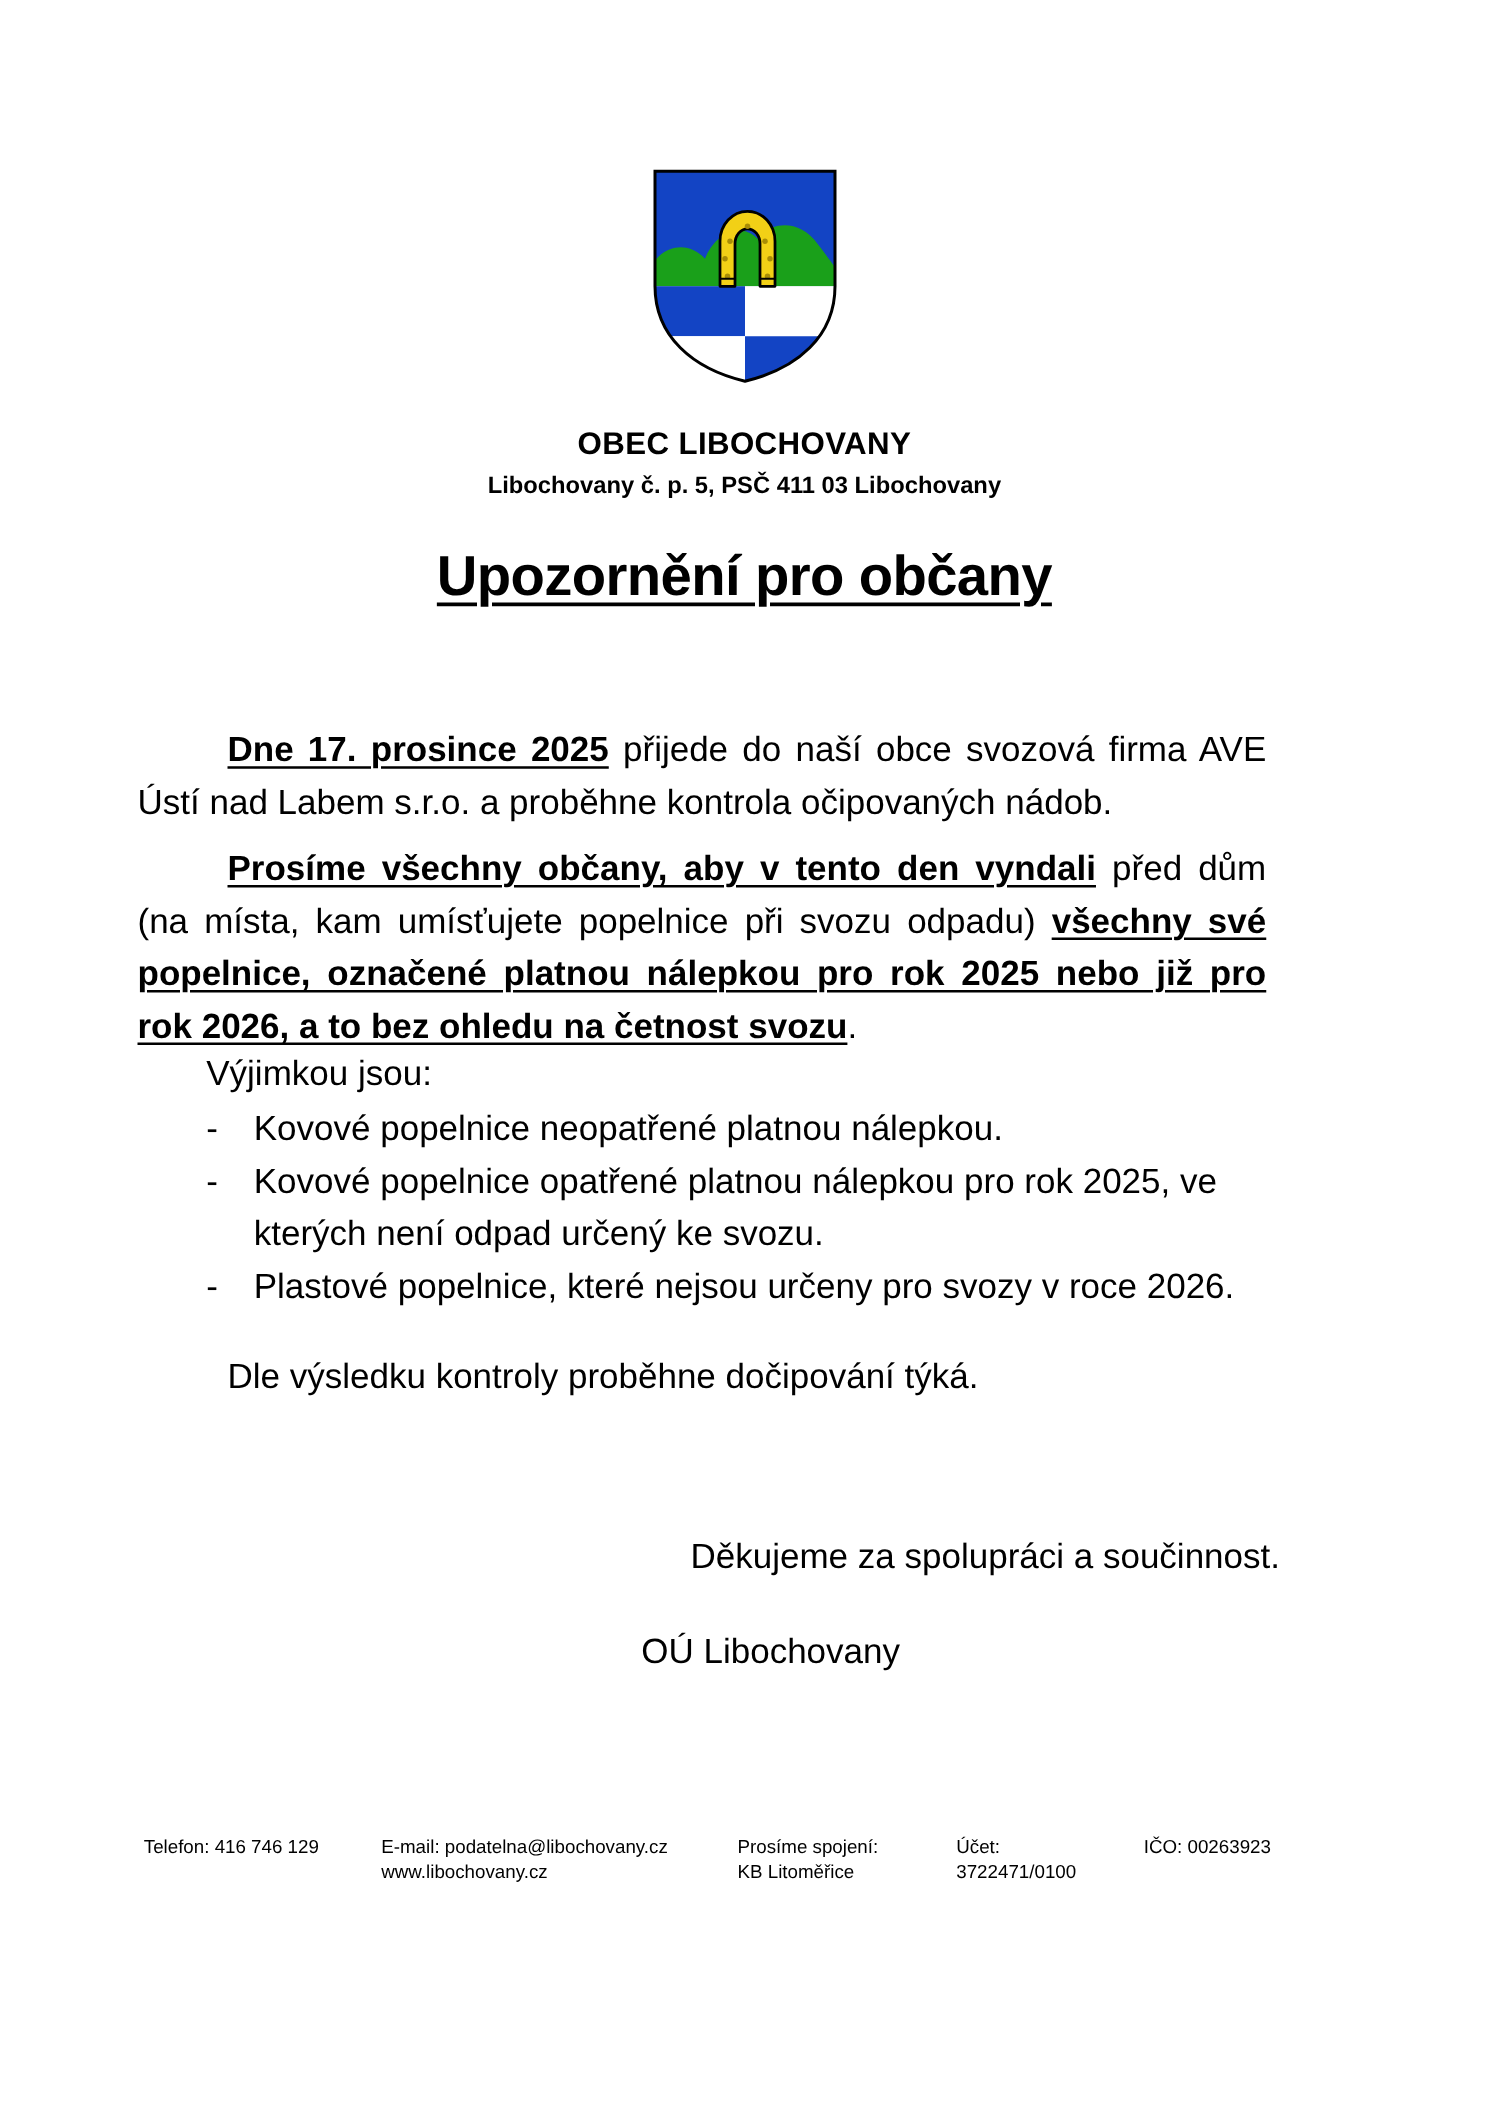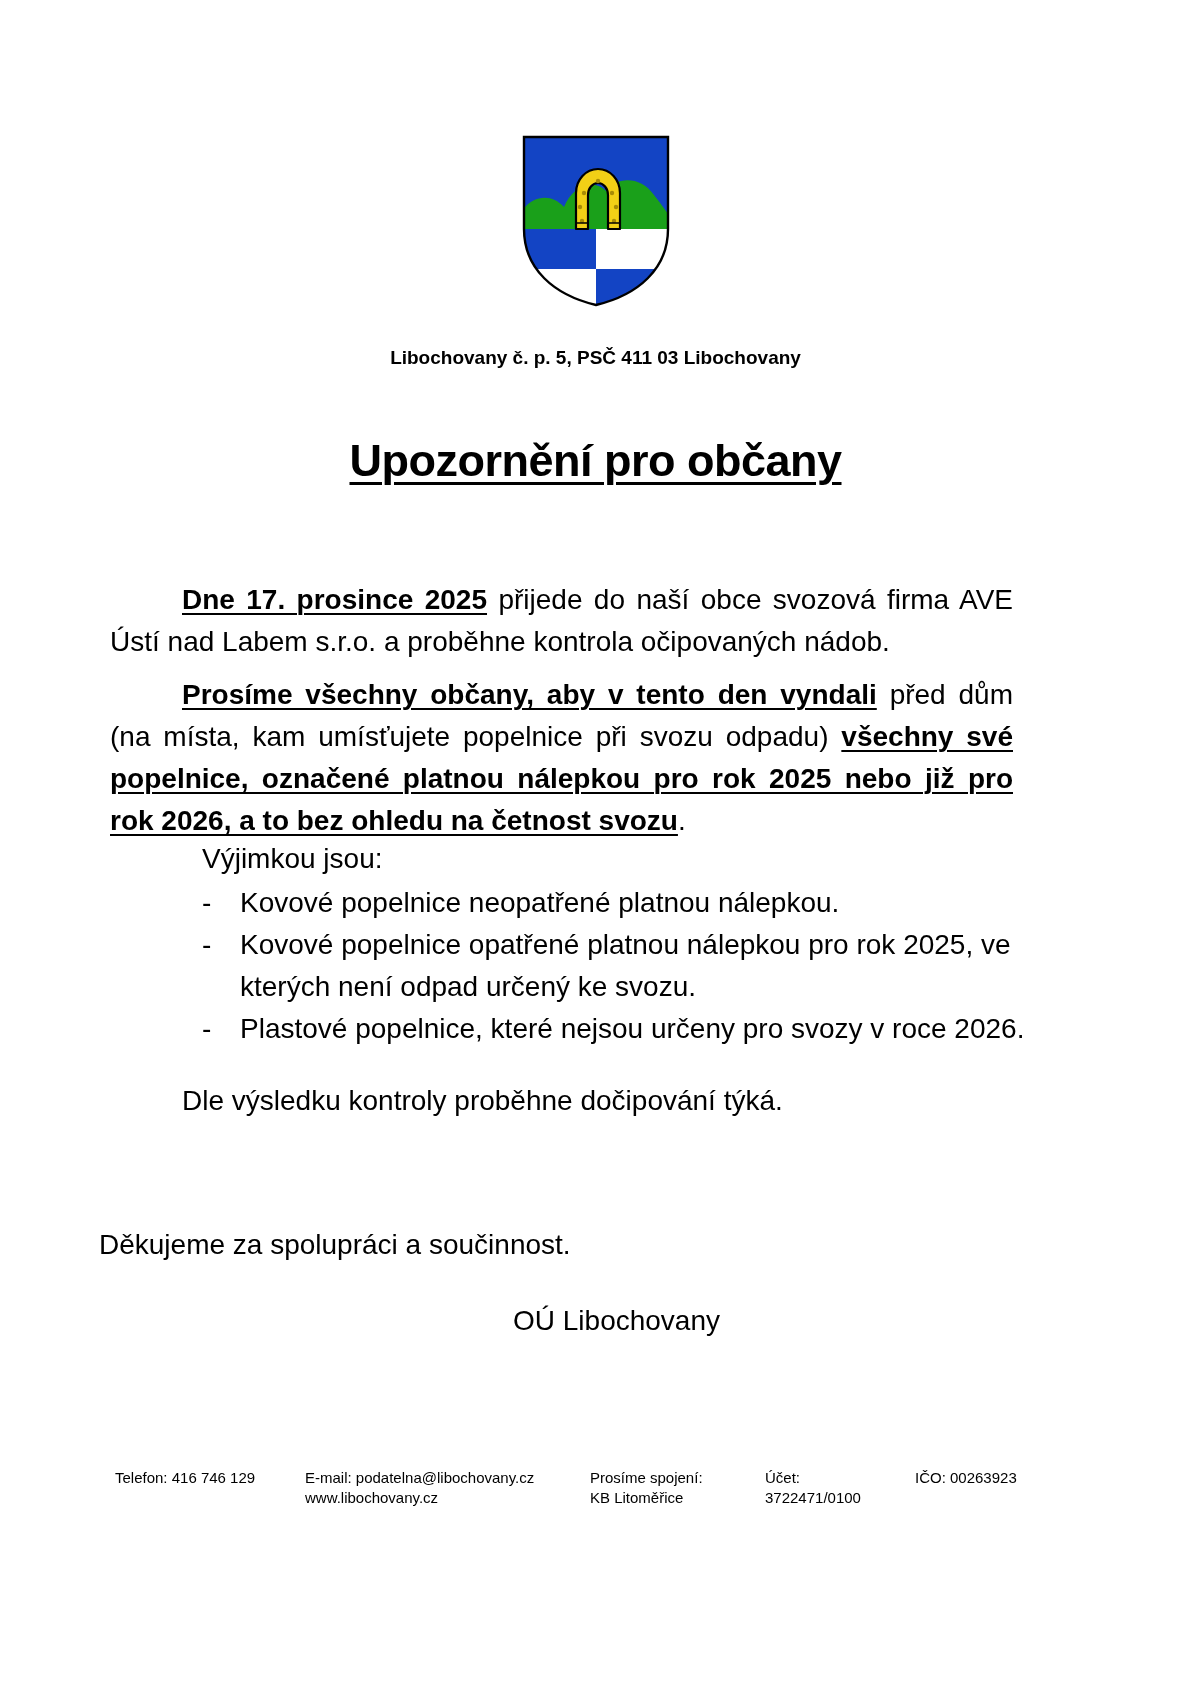--- a/index.html
+++ b/index.html
@@ -105,21 +105,20 @@
   }
 
   
   .exceptions {
     position: absolute;
     left: 165px;
     width: 860px;
     top: 838px;
     font-size: 28px;
     line-height: 1.50;
-    margin-left: 37px;
   }
   .exc-lead {
     margin: 0 0 2px 0;
   }
   ul.exc-list {
     list-style: none;
     margin: 0;
     padding: 0;
   }
   ul.exc-list li {
@@ -145,20 +144,21 @@
     font-size: 28px;
     line-height: 1.50;
   }
   .thanks {
     position: absolute;
     left: 99px;
     width: 925px;
     top: 1224px;
     font-size: 28px;
     line-height: 1.5;
+    text-align: right;
   }
   .signature {
     position: absolute;
     left: 99px;
     width: 925px;
     top: 1300px;
     font-size: 28px;
     line-height: 1.5;
     text-align: center;
     padding-left: 110px;
@@ -219,20 +219,21 @@
           <circle cx="96" cy="74" r="2.2" fill="#a88c06"></circle>
           <circle cx="94" cy="88" r="2.2" fill="#a88c06"></circle>
           <path d="M56,90 L68,90 M88,90 L100,90" stroke="#000000" stroke-width="1.6"></path>
         </g>
       </g>
       <path d="M4,4 H148 V96 C148,136 118,162 76,172 C34,162 4,136 4,96 Z" fill="none" stroke="#000000" stroke-width="2.4"></path>
     </svg>
   </div>
 
   <div class="header">
+    <div class="org-name">OBEC LIBOCHOVANY</div>
     <div class="org-address">Libochovany č. p. 5, PSČ 411 03 Libochovany</div>
   </div>
 
   <h1 class="doc-title"><span class="u">Upozornění pro občany</span></h1>
 
   <div class="body-block">
     <p class="just"><span class="indent"></span><b class="u">Dne 17. prosince 2025</b><span> přijede do naší obce svozová firma AVE Ústí nad Labem s.r.o. a proběhne kontrola očipovaných nádob.</span></p>
     <p class="just"><span class="indent"></span><b class="u">Prosíme všechny občany, aby v tento den vyndali</b><span> před dům (na místa, kam umísťujete popelnice při svozu odpadu) </span><b class="u">všechny své popelnice, označené platnou nálepkou pro rok 2025 nebo již pro rok 2026, a to bez ohledu na četnost svozu</b><span>.</span></p>
   </div>
 

